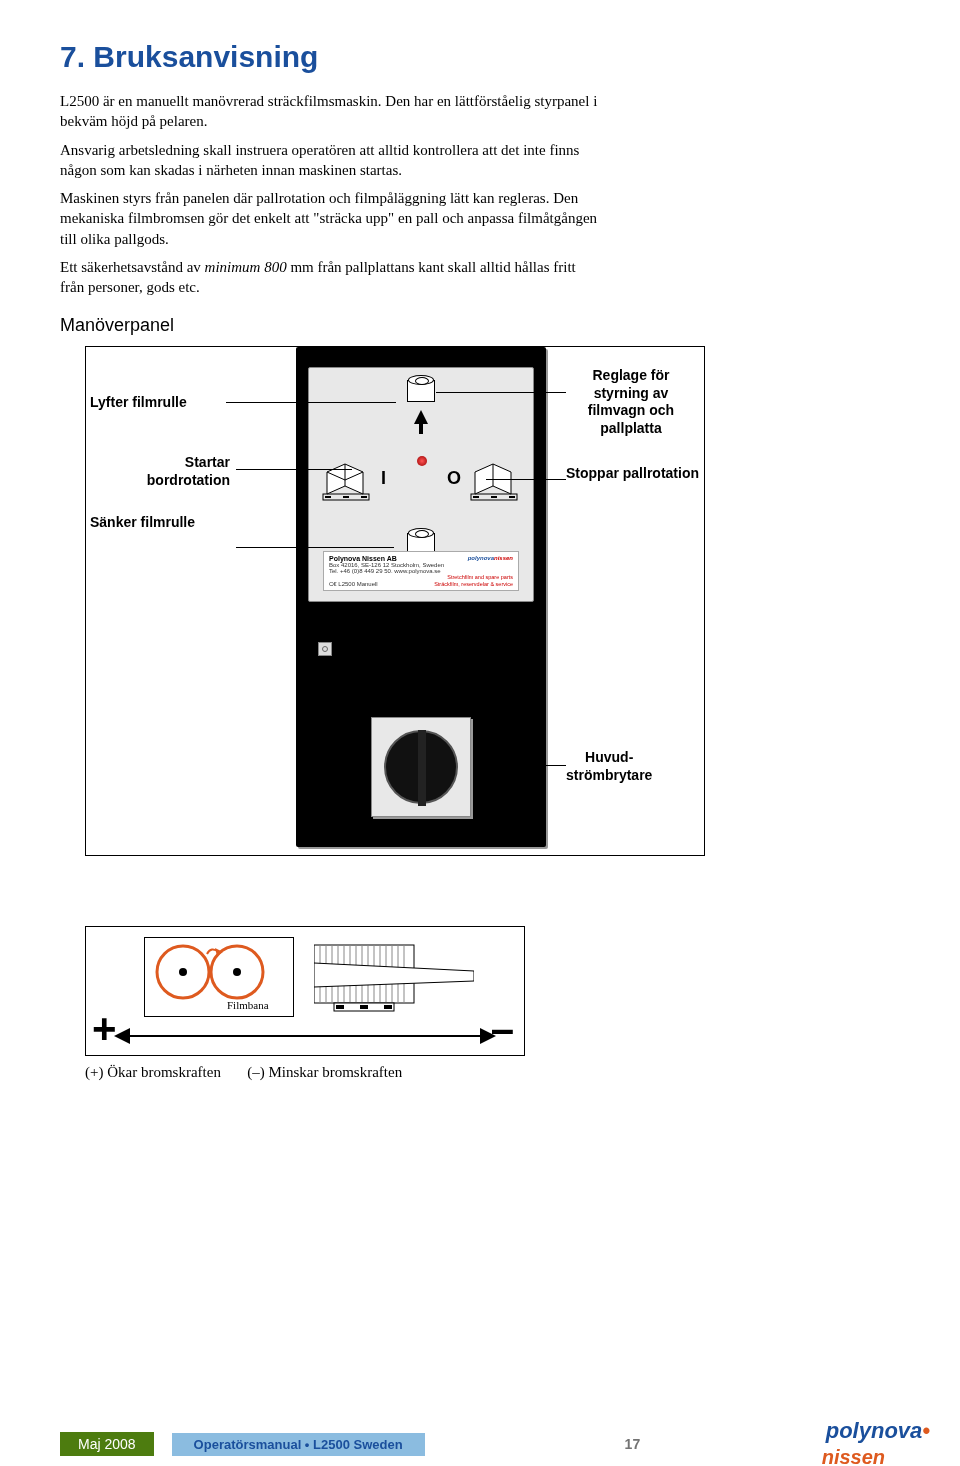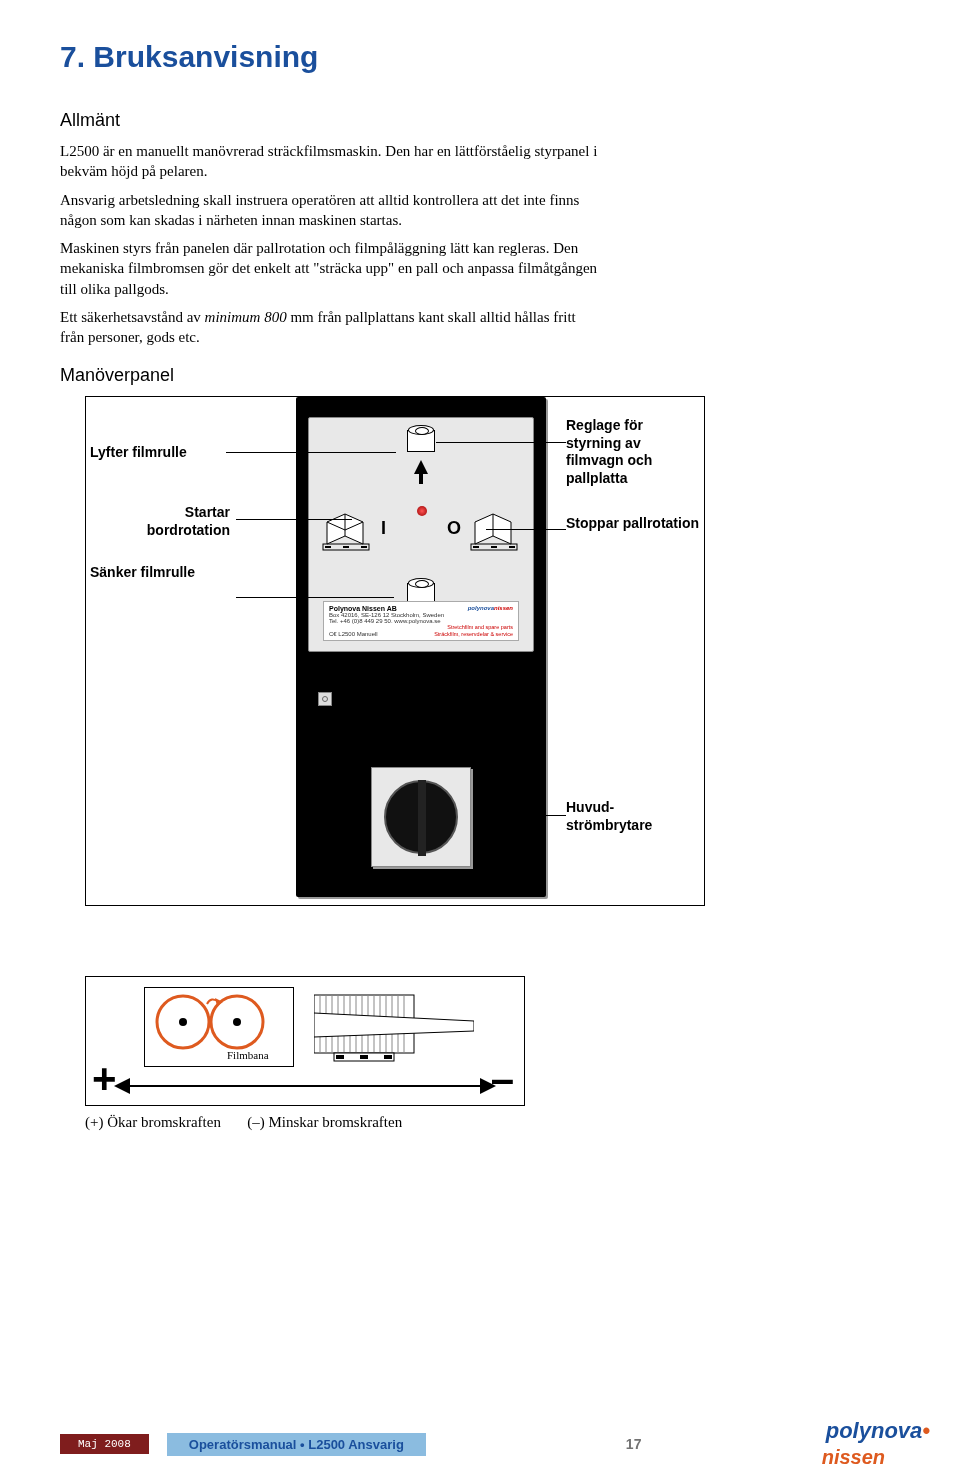--- a/index.html
+++ b/index.html
@@ -12,21 +12,21 @@
     position: relative;
   }
   .page {
     padding: 40px 60px 0 60px;
   }
   h1.title {
     color: #1a4f9c;
     font-family: Arial, Helvetica, sans-serif;
     font-weight: bold;
     font-size: 30px;
-    margin-bottom: 36px;
+    margin-bottom: 17px;
   }
   h2.subhead {
     font-family: Arial, Helvetica, sans-serif;
     font-weight: normal;
     font-size: 18px;
     margin-bottom: 10px;
   }
   p.body {
     font-size: 15px;
     line-height: 1.35;
@@ -145,20 +145,21 @@
   .main-switch-box .slot {
     position:absolute; left:46px; top:12px; width:8px; height:76px;
     background:#222; transform:rotate(0deg);
   }
   .callout {
     position:absolute;
     font-family: Arial, Helvetica, sans-serif;
     font-size: 14px;
     font-weight: bold;
     line-height: 1.25;
+    text-align: center;
   }
   .leader {
     position:absolute;
     height: 1px;
     background:#000;
   }
   .filmbroms-wrap { margin-top: 20px; }
   .fb-box {
     position: relative;
     width: 440px;
@@ -216,24 +217,24 @@
   }
   .footer {
     position:absolute;
     left:0; right:0; bottom:0;
     height: 44px;
     display:flex;
     align-items:center;
     padding: 0 30px 0 60px;
   }
   .footer .date {
-    background:#7f1d1d;
+    background:#4d7c0f;
     color:#fff;
-    font-family: Liberation Mono, monospace;
-    font-size: 11px;
+    font-family: Liberation Sans, sans-serif;
+    font-size: 14px;
     padding: 4px 18px;
   }
   .footer .doc {
     background:#8bbce0;
     color:#1a4f9c;
     font-family: Arial, sans-serif;
     font-weight:bold;
     font-size: 13px;
     padding: 4px 22px;
     margin-left: 18px;
@@ -255,21 +256,20 @@
   .footer .logo .p { color:#1a4f9c; }
   .footer .logo .dot { color:#de5a1f; }
   .footer .logo .n { color:#de5a1f; margin-left:-4px;}
 </style>
 </head>
 <body>
 
 <div class="page">
   <h1 class="title">7.  Bruksanvisning</h1>
 
-  <h2 class="subhead">Allmänt</h2>
   <p class="body">L2500 är en manuellt manövrerad sträckfilmsmaskin. Den har en lättförståelig styrpanel i bekväm höjd på pelaren.</p>
   <p class="body">Ansvarig arbetsledning skall instruera operatören att alltid kontrollera att det inte finns någon som kan skadas i närheten innan maskinen startas.</p>
   <p class="body">Maskinen styrs från panelen där pallrotation och filmpåläggning lätt kan regleras. Den mekaniska filmbromsen gör det enkelt att "sträcka upp" en pall och anpassa filmåtgången till olika pallgods.</p>
   <p class="body">
     <span>Ett säkerhetsavstånd av </span><span class="italic">minimum 800</span><span> mm från pallplattans kant skall alltid hållas fritt från personer, gods etc.</span>
   </p>
 
   <h2 class="subhead" style="margin-top:18px">Manöverpanel</h2>
 
   <div class="panel-wrap">
@@ -403,19 +403,19 @@
     <div class="caption-row">
       <span>(+) Ökar bromskraften</span>
       &nbsp;&nbsp;&nbsp;&nbsp;&nbsp;
       <span>(–) Minskar bromskraften</span>
     </div>
   </div>
 </div>
 
 <div class="footer">
   <span class="date">Maj 2008</span>
-  <span class="doc">Operatörsmanual • L2500 Ansvarig</span>
+  <span class="doc">Operatörsmanual • L2500 Sweden</span>
   <span class="pg">17</span>
   <span class="logo">
     <span class="p">polynova</span><span class="dot">•</span><br>
     <span class="n" style="font-size:20px">nissen</span>
   </span>
 </div>
 
 </body></html>

